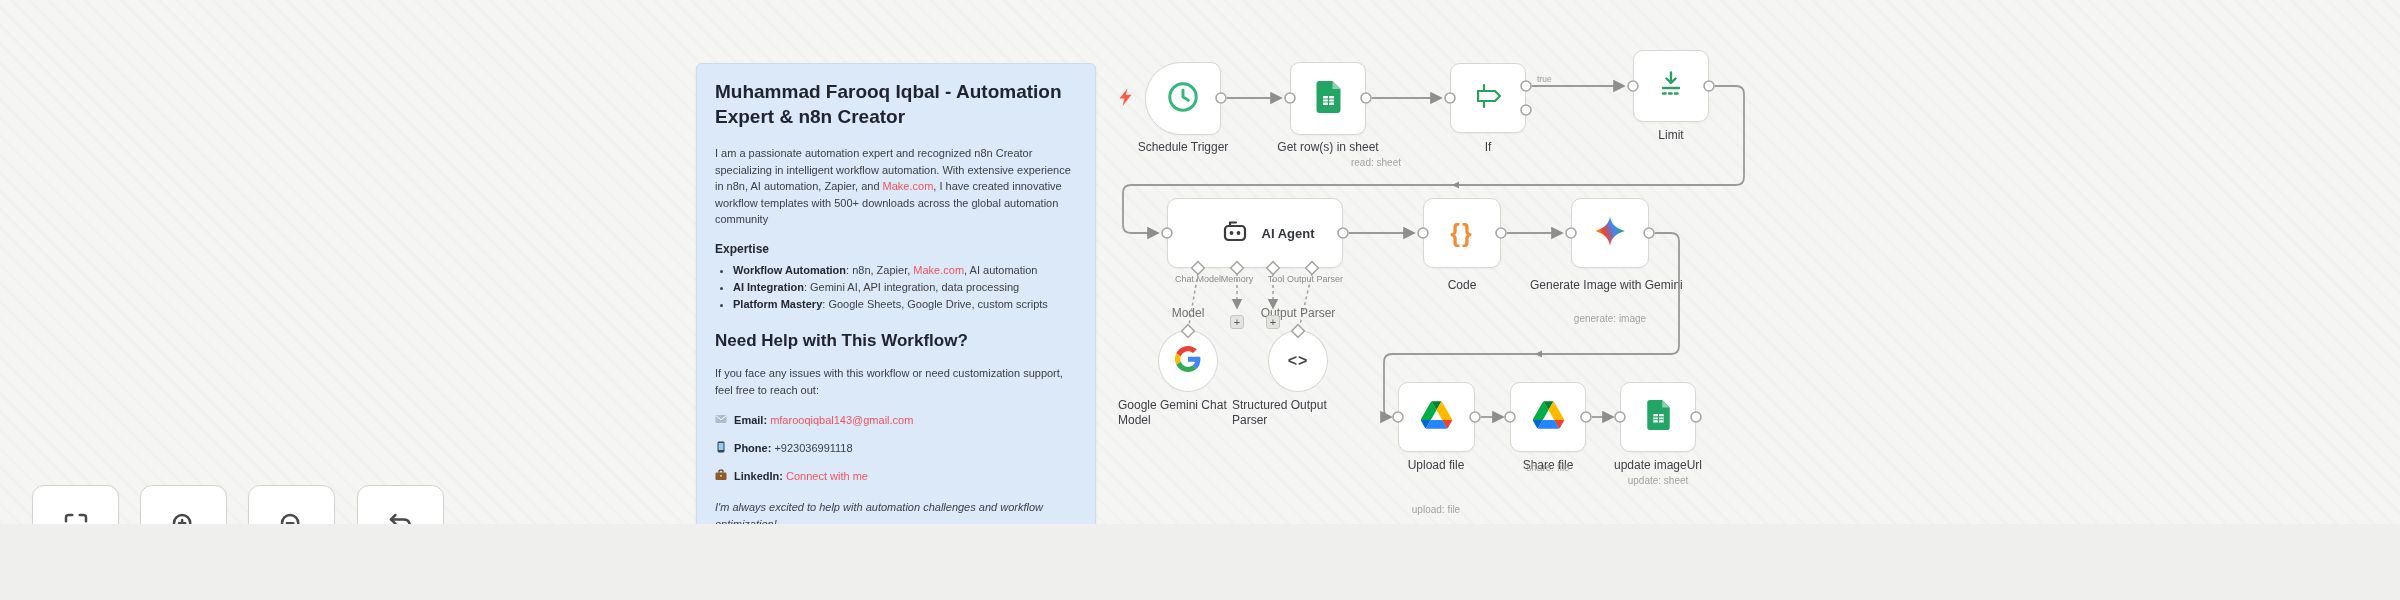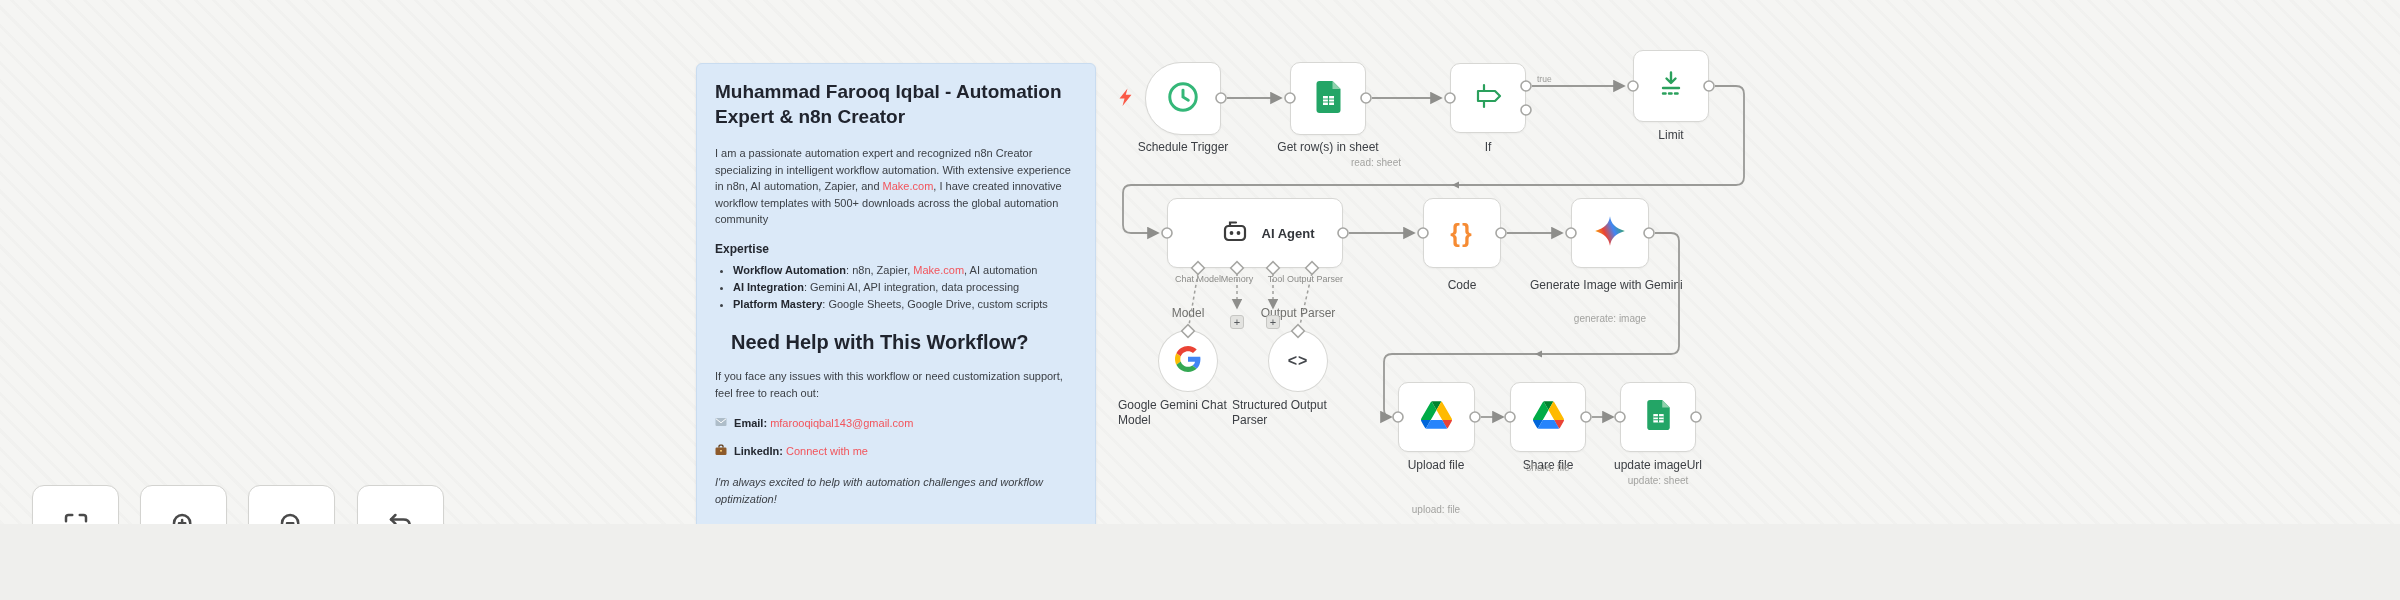--- a/index.html
+++ b/index.html
@@ -16,21 +16,21 @@
   
   .sticky{
     position:absolute;left:696px;top:63px;width:400px;height:482px;
     background:#dbe9f8;border:1px solid #c9dcf0;border-radius:6px;
     padding:16px 18px;box-sizing:border-box;color:#3c4046;
     box-shadow:0 1px 3px rgba(60,70,90,0.08);
   }
   .sticky h1{font-size:19px;line-height:1.3;margin:0 0 16px 0;color:#20242e;font-weight:bold;}
   .sticky p{font-size:11px;line-height:1.5;margin:0 0 14px 0;}
   .sticky .h-small{font-size:12px;font-weight:bold;color:#23272f;margin:0 0 6px 0;}
-  .sticky h2{font-size:20px;margin:4px 0 14px 16px;color:#20242e;font-weight:bold;}
+  .sticky h2{font-size:17px;margin:4px 0 14px 0;color:#20242e;font-weight:bold;}
   .sticky ul{margin:0 0 18px 0;padding-left:18px;}
   .sticky li{font-size:11px;line-height:1.55;}
   .sticky b{color:#23272f;}
   .red-link{color:#f2545b;cursor:pointer;}
   .contact-line{font-size:11px;line-height:1.55;display:block;margin-top:11px;}
   .c-icon{display:inline-block;width:12px;height:12px;vertical-align:-1px;margin-right:4px;}
   .outro{font-style:italic;margin-top:14px !important;}
   
   .node{
     position:absolute;background:#fff;border:1.7px solid #d7d7d4;border-radius:10px;
@@ -96,20 +96,28 @@
     <p>If you face any issues with this workflow or need customization support, feel free to reach out:</p>
 
     <div>
       <span class="contact-line">
         <span class="c-icon"><svg width="12" height="12" viewBox="0 0 12 12">
               <rect x="0.5" y="2" width="11" height="8" rx="1" fill="#aebdc9"></rect>
               <path d="M1,2.8 6,6.8 11,2.8" stroke="#fff" stroke-width="1" fill="none"></path>
             </svg></span>
         <b>Email:</b>
         <span class="red-link">mfarooqiqbal143@gmail.com</span>
+      </span>
+      <span class="contact-line">
+        <span class="c-icon"><svg width="12" height="12" viewBox="0 0 12 12">
+              <rect x="2.5" y="0.5" width="7" height="11" rx="1.4" fill="#37474f"></rect>
+              <rect x="3.5" y="2" width="5" height="7" fill="#90caf9"></rect>
+            </svg></span>
+        <b>Phone:</b>
+        <span>+923036991118</span>
       </span>
       <span class="contact-line">
         <span class="c-icon"><svg width="12" height="12" viewBox="0 0 12 12">
               <rect x="0.5" y="3.5" width="11" height="7.5" rx="1.2" fill="#8d5a2b"></rect>
               <path d="M4,3.5 V2.2 a1,1 0 0 1 1,-1 h2 a1,1 0 0 1 1,1 V3.5" stroke="#5d3a18" stroke-width="1.3" fill="none"></path>
               <rect x="5" y="6" width="2" height="1.6" fill="#f3c36b"></rect>
             </svg></span>
         <b>LinkedIn:</b>
         <span class="red-link">Connect with me</span>
       </span>

